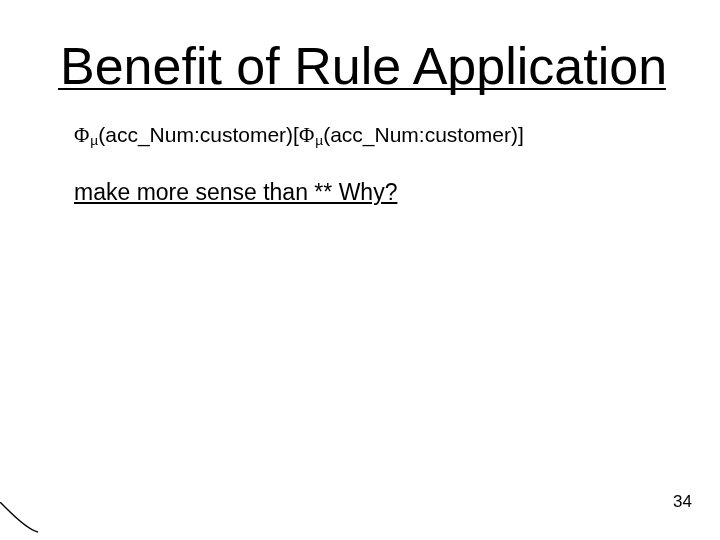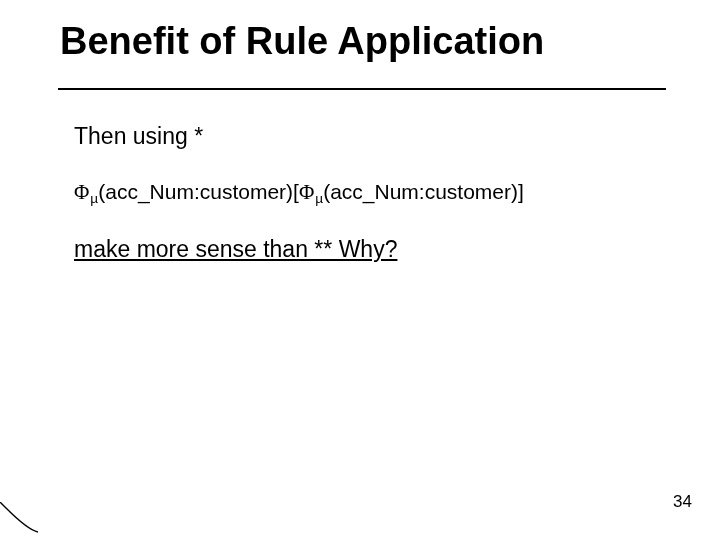--- a/index.html
+++ b/index.html
@@ -14,23 +14,23 @@
   }
   .slide {
     position: relative;
     width: 720px;
     height: 540px;
     box-sizing: border-box;
   }
   .title {
     position: absolute;
     left: 60px;
-    top: 20px;
-    font-size: 38px;
-    font-weight: 700;
+    top: 36px;
+    font-size: 52px;
+    font-weight: 400;
     letter-spacing: 0px;
     white-space: nowrap;
   }
   .title-rule {
     position: absolute;
     left: 58px;
     top: 88px;
     width: 608px;
     height: 0;
     border-top: 2px solid #000;
@@ -74,21 +74,20 @@
 </head>
 <body>
 
 <div class="slide">
 
   <div class="title">Benefit of Rule Application</div>
   <div class="title-rule"></div>
 
   <div class="body">
 
-    <div class="para">Then using *</div>
 
     <div class="formula">
       <span class="phi">Φ</span><span class="sub">µ</span><span>(acc_Num:customer)[</span><span class="phi">Φ</span><span class="sub">µ</span><span>(acc_Num:customer)]</span>
     </div>
 
     <div class="para tight">make more sense than **  Why?</div>
   </div>
 
   <div class="notch">
     <svg width="38" height="38" viewBox="0 0 38 38">

